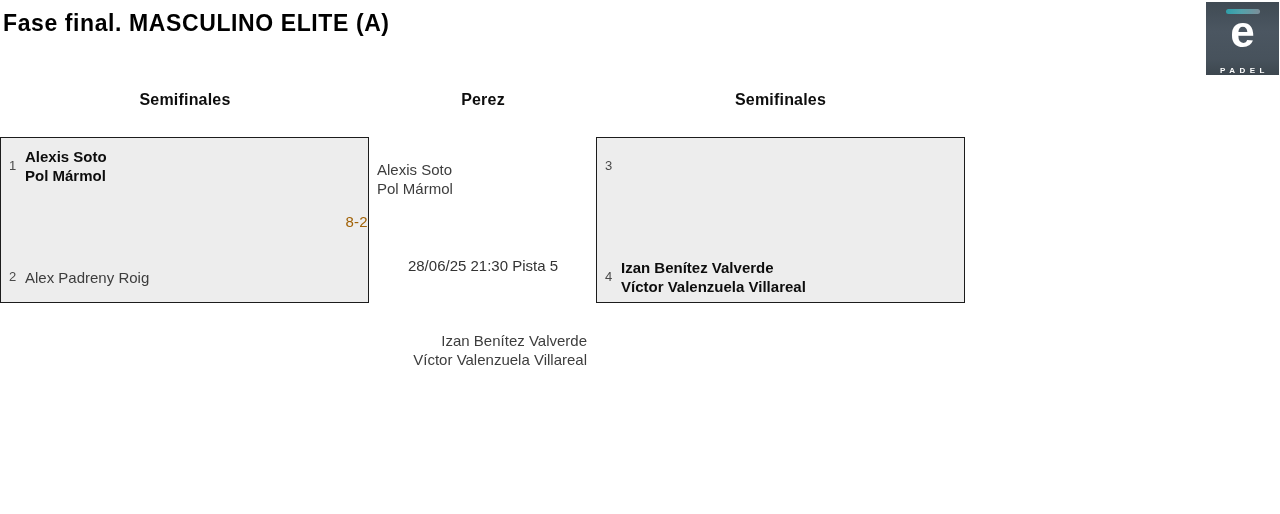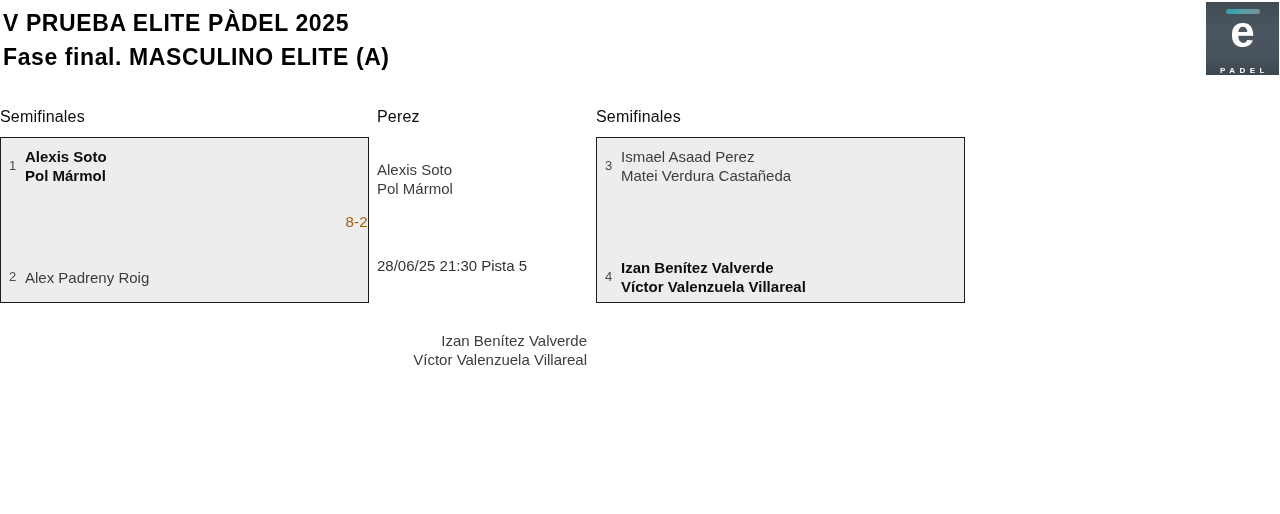--- a/index.html
+++ b/index.html
@@ -29,22 +29,22 @@
   .logo-letter{
     font-size:44px;line-height:42px;font-weight:700;color:#ffffff;margin-top:-3px;
   }
   .logo-brand{
     font-size:8px;font-weight:700;color:#ffffff;letter-spacing:4.5px;
     padding-left:4px;margin-top:13px;white-space:nowrap;
   }
 
   
   .round-header{
-    position:absolute;top:108px;height:20px;
-    font-size:16px;font-weight:400;color:#0d0d0d;letter-spacing:0.2px;
+    position:absolute;top:91px;height:20px;text-align:center;
+    font-size:16px;font-weight:700;color:#0d0d0d;letter-spacing:0.2px;
   }
   .rh-left{left:0;width:370px;}
   .rh-final{left:377px;width:212px;}
   .rh-right{left:596px;width:369px;}
 
   
   .match-box{
     position:absolute;top:137px;width:369px;height:166px;
     background:#ededed;border:1px solid #1c1c1c;box-sizing:border-box;
   }
@@ -67,31 +67,30 @@
 
   .score{
     position:absolute;top:75px;left:0;width:100%;text-align:right;
     font-size:15px;color:#a16207;letter-spacing:0.3px;
   }
 
   
   .final-team-top{position:absolute;left:377px;top:160px;text-align:left;}
   .final-team-top .player-line,.final-team-bottom .player-line{color:#3d3d3d;}
   .final-info{
-    position:absolute;left:377px;width:212px;top:257px;text-align:left;
+    position:absolute;left:377px;width:212px;top:257px;text-align:center;
     font-size:15px;color:#333;white-space:nowrap;
   }
   .final-team-bottom{position:absolute;right:693px;top:331px;text-align:right;}
   .final-team-bottom .players{align-items:flex-end;}
 </style>
 </head>
 <body>
 
 <div class="titles">
-  <div class="title-line">V PRUEBA ELITE PÀDEL 2025</div>
   <div class="title-line">Fase final. MASCULINO ELITE (A)</div>
 </div>
 
 <div class="logo">
   <span class="logo-bar"></span>
   <span class="logo-letter">e</span>
   <span class="logo-brand">PADEL</span>
 </div>
 
 <div class="round-header rh-left">Semifinales</div>
@@ -111,24 +110,20 @@
     <span class="seed">2</span>
     <span class="players">
       <span class="player-line">Alex Padreny Roig</span>
     </span>
   </div>
 </div>
 
 <div class="match-box mb-right">
   <div class="team-row row-top">
     <span class="seed">3</span>
-    <span class="players">
-      <span class="player-line">Ismael Asaad Perez</span>
-      <span class="player-line">Matei Verdura Castañeda</span>
-    </span>
   </div>
   <div class="team-row row-bottom">
     <span class="seed">4</span>
     <span class="players bold">
       <span class="player-line">Izan Benítez Valverde</span>
       <span class="player-line">Víctor Valenzuela Villareal</span>
     </span>
   </div>
 </div>
 

